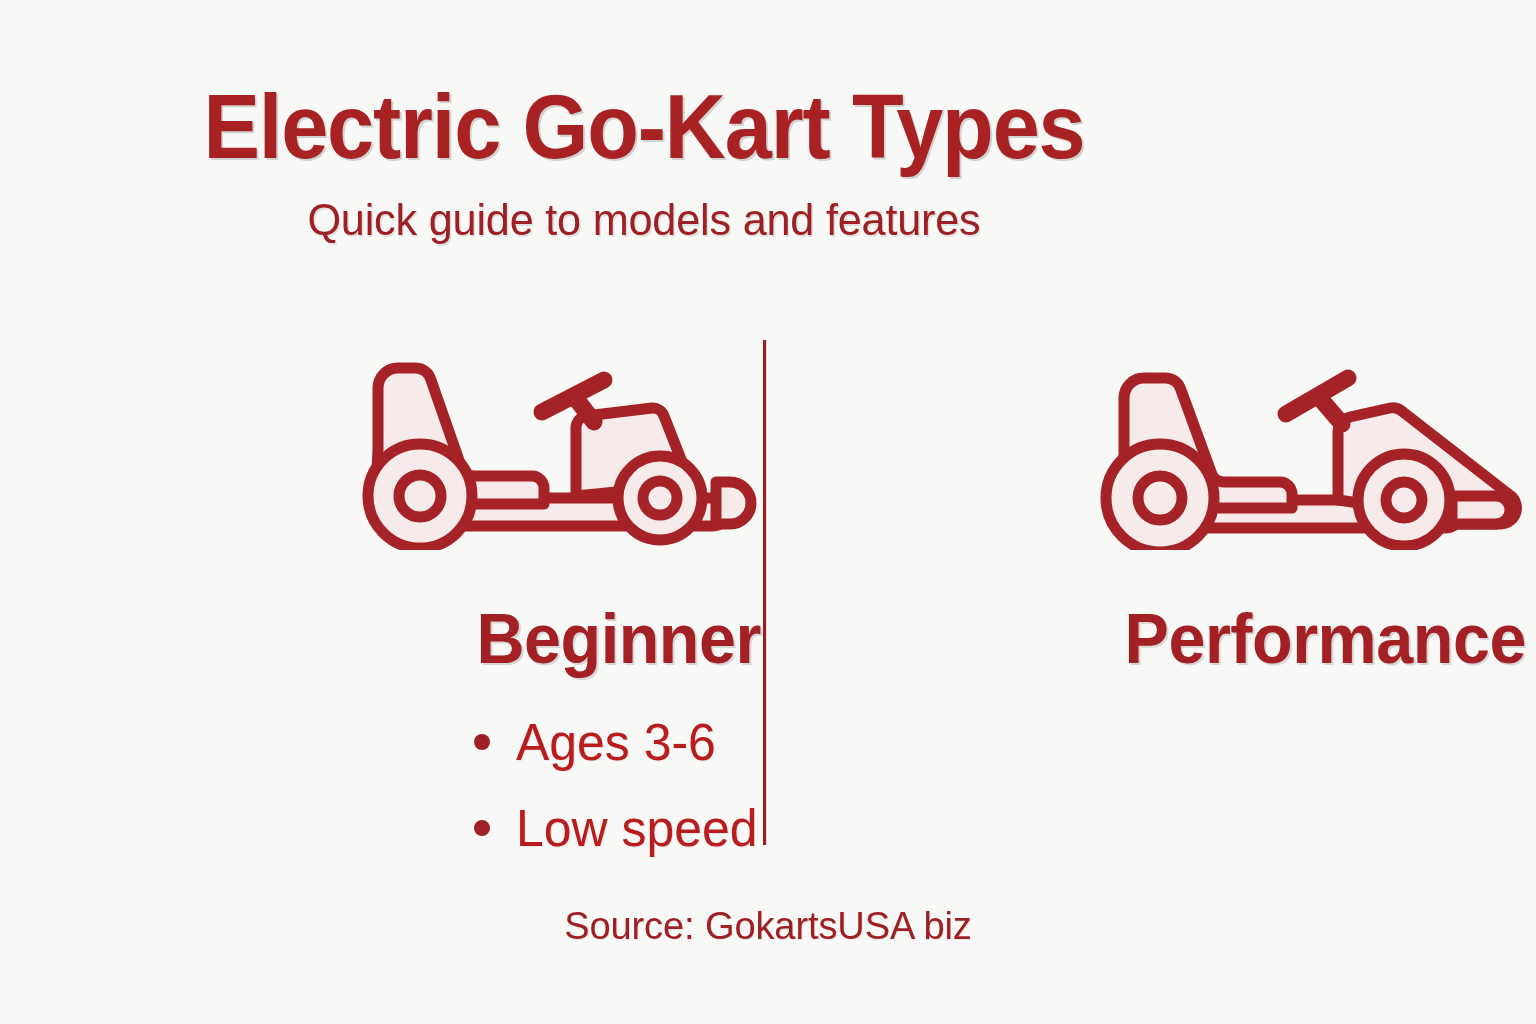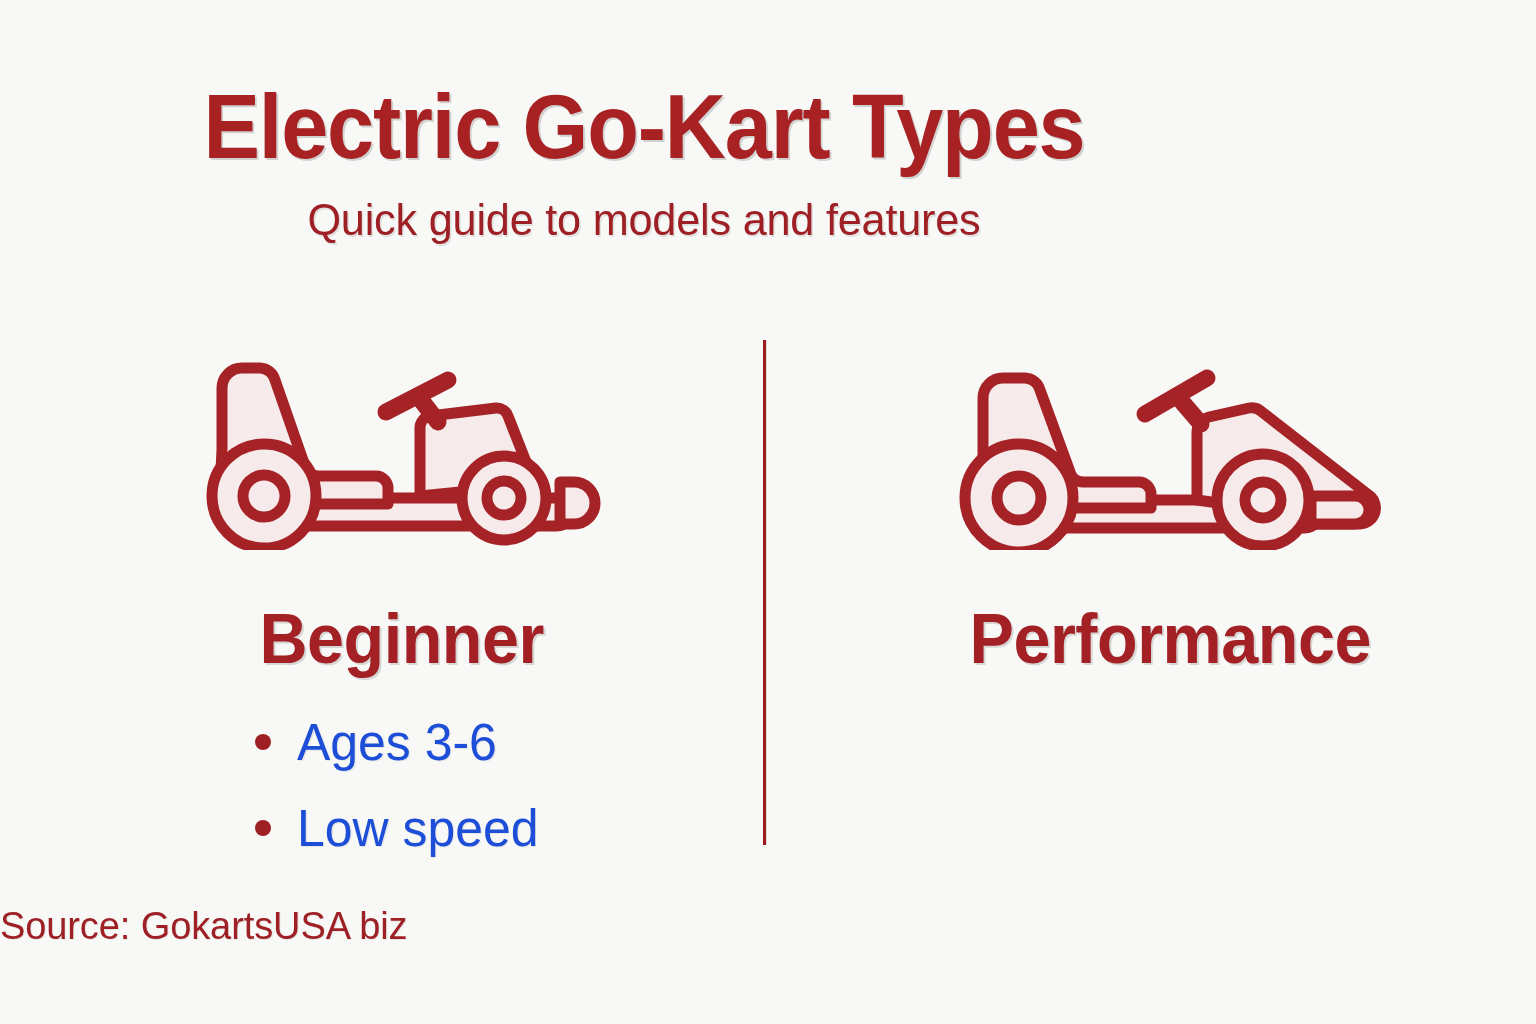--- a/index.html
+++ b/index.html
@@ -70,21 +70,21 @@
     position: absolute;
     top: 340px;
     left: 0;
     width: 1536px;
     display: flex;
   }
   .column {
     width: 768px;
     display: flex;
     flex-direction: column;
-    align-items: center;
+    align-items: flex-end;
     padding-left: 36px;
   }
 
   .kart-art {
     height: 220px;
     display: flex;
     align-items: center;
     justify-content: center;
   }
   .kart-art svg { display: block; }
@@ -107,41 +107,42 @@
     list-style: none;
     margin: 0;
     padding: 0;
     padding-top: 42px;
   }
   .bullets li {
     display: flex;
     align-items: center;
     font-family: "Liberation Sans Narrow", "Liberation Sans", sans-serif;
     font-size: 52px;
-    color: #1d4ed8;
+    color: #b91c1c;
     line-height: 1.0;
     margin-bottom: 34px;
     text-shadow: 1.2px 1.2px 0 rgba(150,150,150,0.18);
   }
   .bullets li .dot {
     width: 16px;
     height: 16px;
     border-radius: 50%;
     background: #9e2024;
     margin-right: 26px;
     flex: 0 0 auto;
   }
   .bullets li .btext { transform: scaleX(0.96); transform-origin: left center; }
 
   
   .footer {
     position: absolute;
     top: 905px;
     left: 0;
     width: 1536px;
+    text-align: center;
     font-family: "Liberation Sans Narrow", "Liberation Sans", sans-serif;
     font-size: 38px;
     color: #9e2024;
     letter-spacing: -0.1px;
     text-shadow: 1px 1px 0 rgba(150,150,150,0.18);
   }
 </style>
 </head>
 <body>
 

